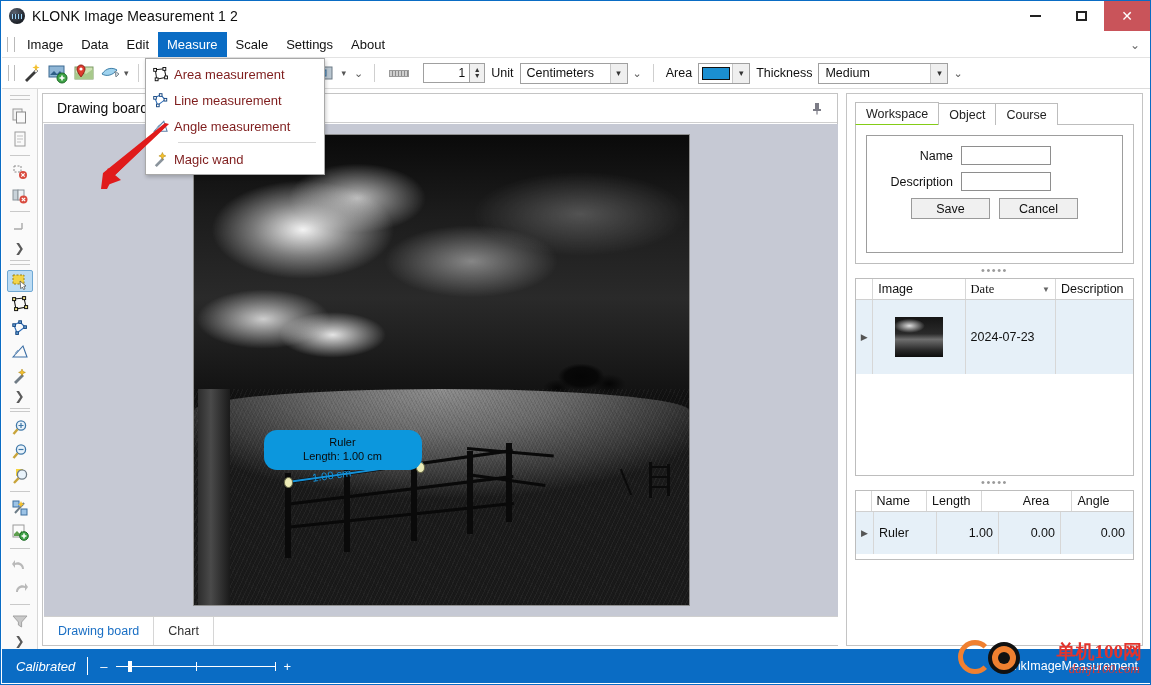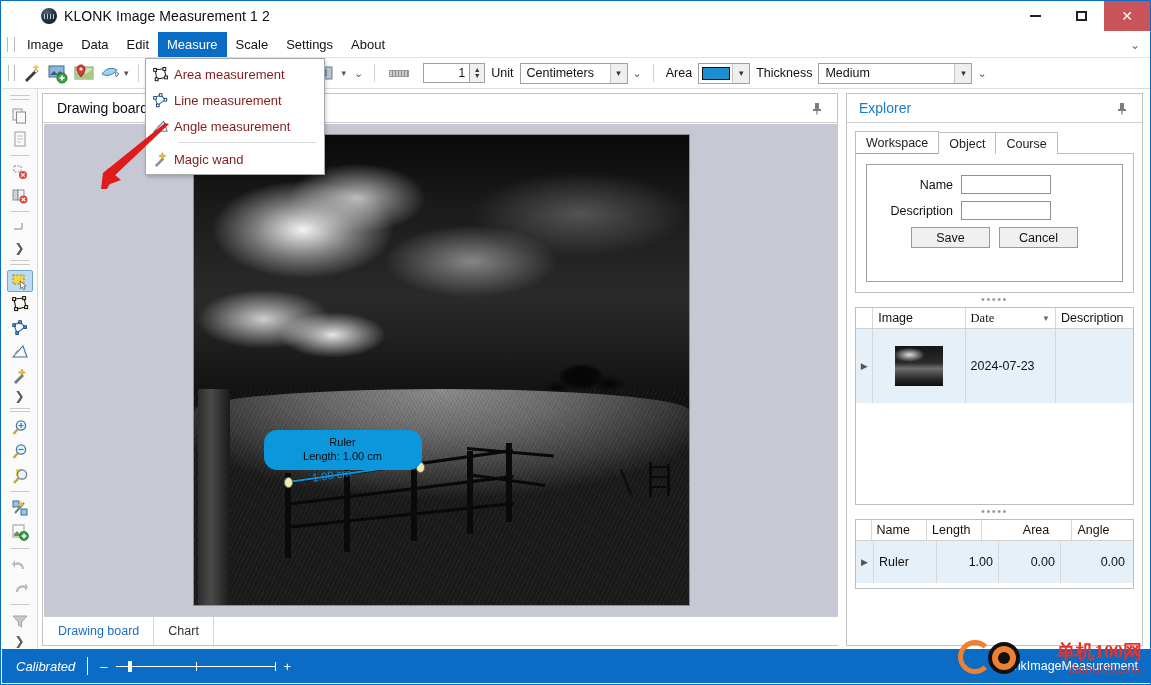--- a/index.html
+++ b/index.html
@@ -14,21 +14,21 @@
     position: relative;
     width: 1151px; height: 685px;
     border: 1px solid #0a6cc4;
     background: #ffffff;
   }
 
   
   .titlebar {
     position: absolute; left: 0; top: 0; width: 1149px; height: 30px;
     background: #ffffff;
-    display: flex; align-items: center; padding-left: 32px;
+    display: flex; align-items: center;
   }
   .app-icon {
     width: 16px; height: 16px; margin-left: 8px; margin-right: 7px;
     border-radius: 50%;
     background: radial-gradient(circle at 35% 30%, #5a6270 0%, #1c2128 70%);
     position: relative; flex: 0 0 auto;
   }
   .app-icon::after {
     content: ""; position: absolute; left: 3px; top: 6px; width: 10px; height: 5px;
     background: repeating-linear-gradient(90deg, #9fd4f5 0 1.5px, #2b3a4a 1.5px 3px);
@@ -90,21 +90,21 @@
     height: 21px; border: 1px solid #a0a0a0; background: #fff; display: flex;
     align-items: center; flex: 0 0 auto;
   }
   .combo .cval { padding: 0 6px; font-size: 12.5px; color: #111; white-space: nowrap; }
   .combo .carr {
     width: 17px; height: 19px; background: #efefef; border-left: 1px solid #c8c8c8;
     display: flex; align-items: center; justify-content: center; font-size: 9px; color: #333;
     margin-left: auto;
   }
   .combo.unit { width: 108px; }
-  .combo.thickness { width: 154px; align-items: center; }
+  .combo.thickness { width: 130px; align-items: center; }
   .combo.color { width: 52px; }
   .color-swatch { width: 28px; height: 13px; margin-left: 3px; border: 1px solid #111; }
 
   
   .rail {
     position: absolute; left: 1px; top: 88px; width: 36px; height: 560px;
     background: #fafafa; border-right: 1px solid #d7d7d7;
     display: flex; flex-direction: column; align-items: center; padding-top: 2px;
   }
   .rail-sep { width: 20px; height: 1px; background: #c9c9c9; margin: 4px 0; }
@@ -630,30 +630,20 @@
       </div>
     </div>
 
     <div class="board-tabs">
       <div class="btab active">Drawing board</div>
       <div class="btab">Chart</div>
     </div>
   </div>
 
   <div class="explorer">
-    <div class="exp-head">
-      <span class="etitle">Explorer</span>
-      <span class="pin-icon">
-        <svg width="12" height="13" viewBox="0 0 12 13">
-            <rect x="4" y="1" width="4" height="6" fill="#7c7c86"></rect>
-            <rect x="2" y="7" width="8" height="2" fill="#7c7c86"></rect>
-            <rect x="5.4" y="9" width="1.2" height="3.5" fill="#7c7c86"></rect>
-          </svg>
-      </span>
-    </div>
 
     <div class="exp-body">
       <div class="tabstrip">
         <div class="etab active">Workspace</div>
         <div class="etab">Object</div>
         <div class="etab">Course</div>
       </div>
 
       <div class="tabpane">
         <div class="formbox">

